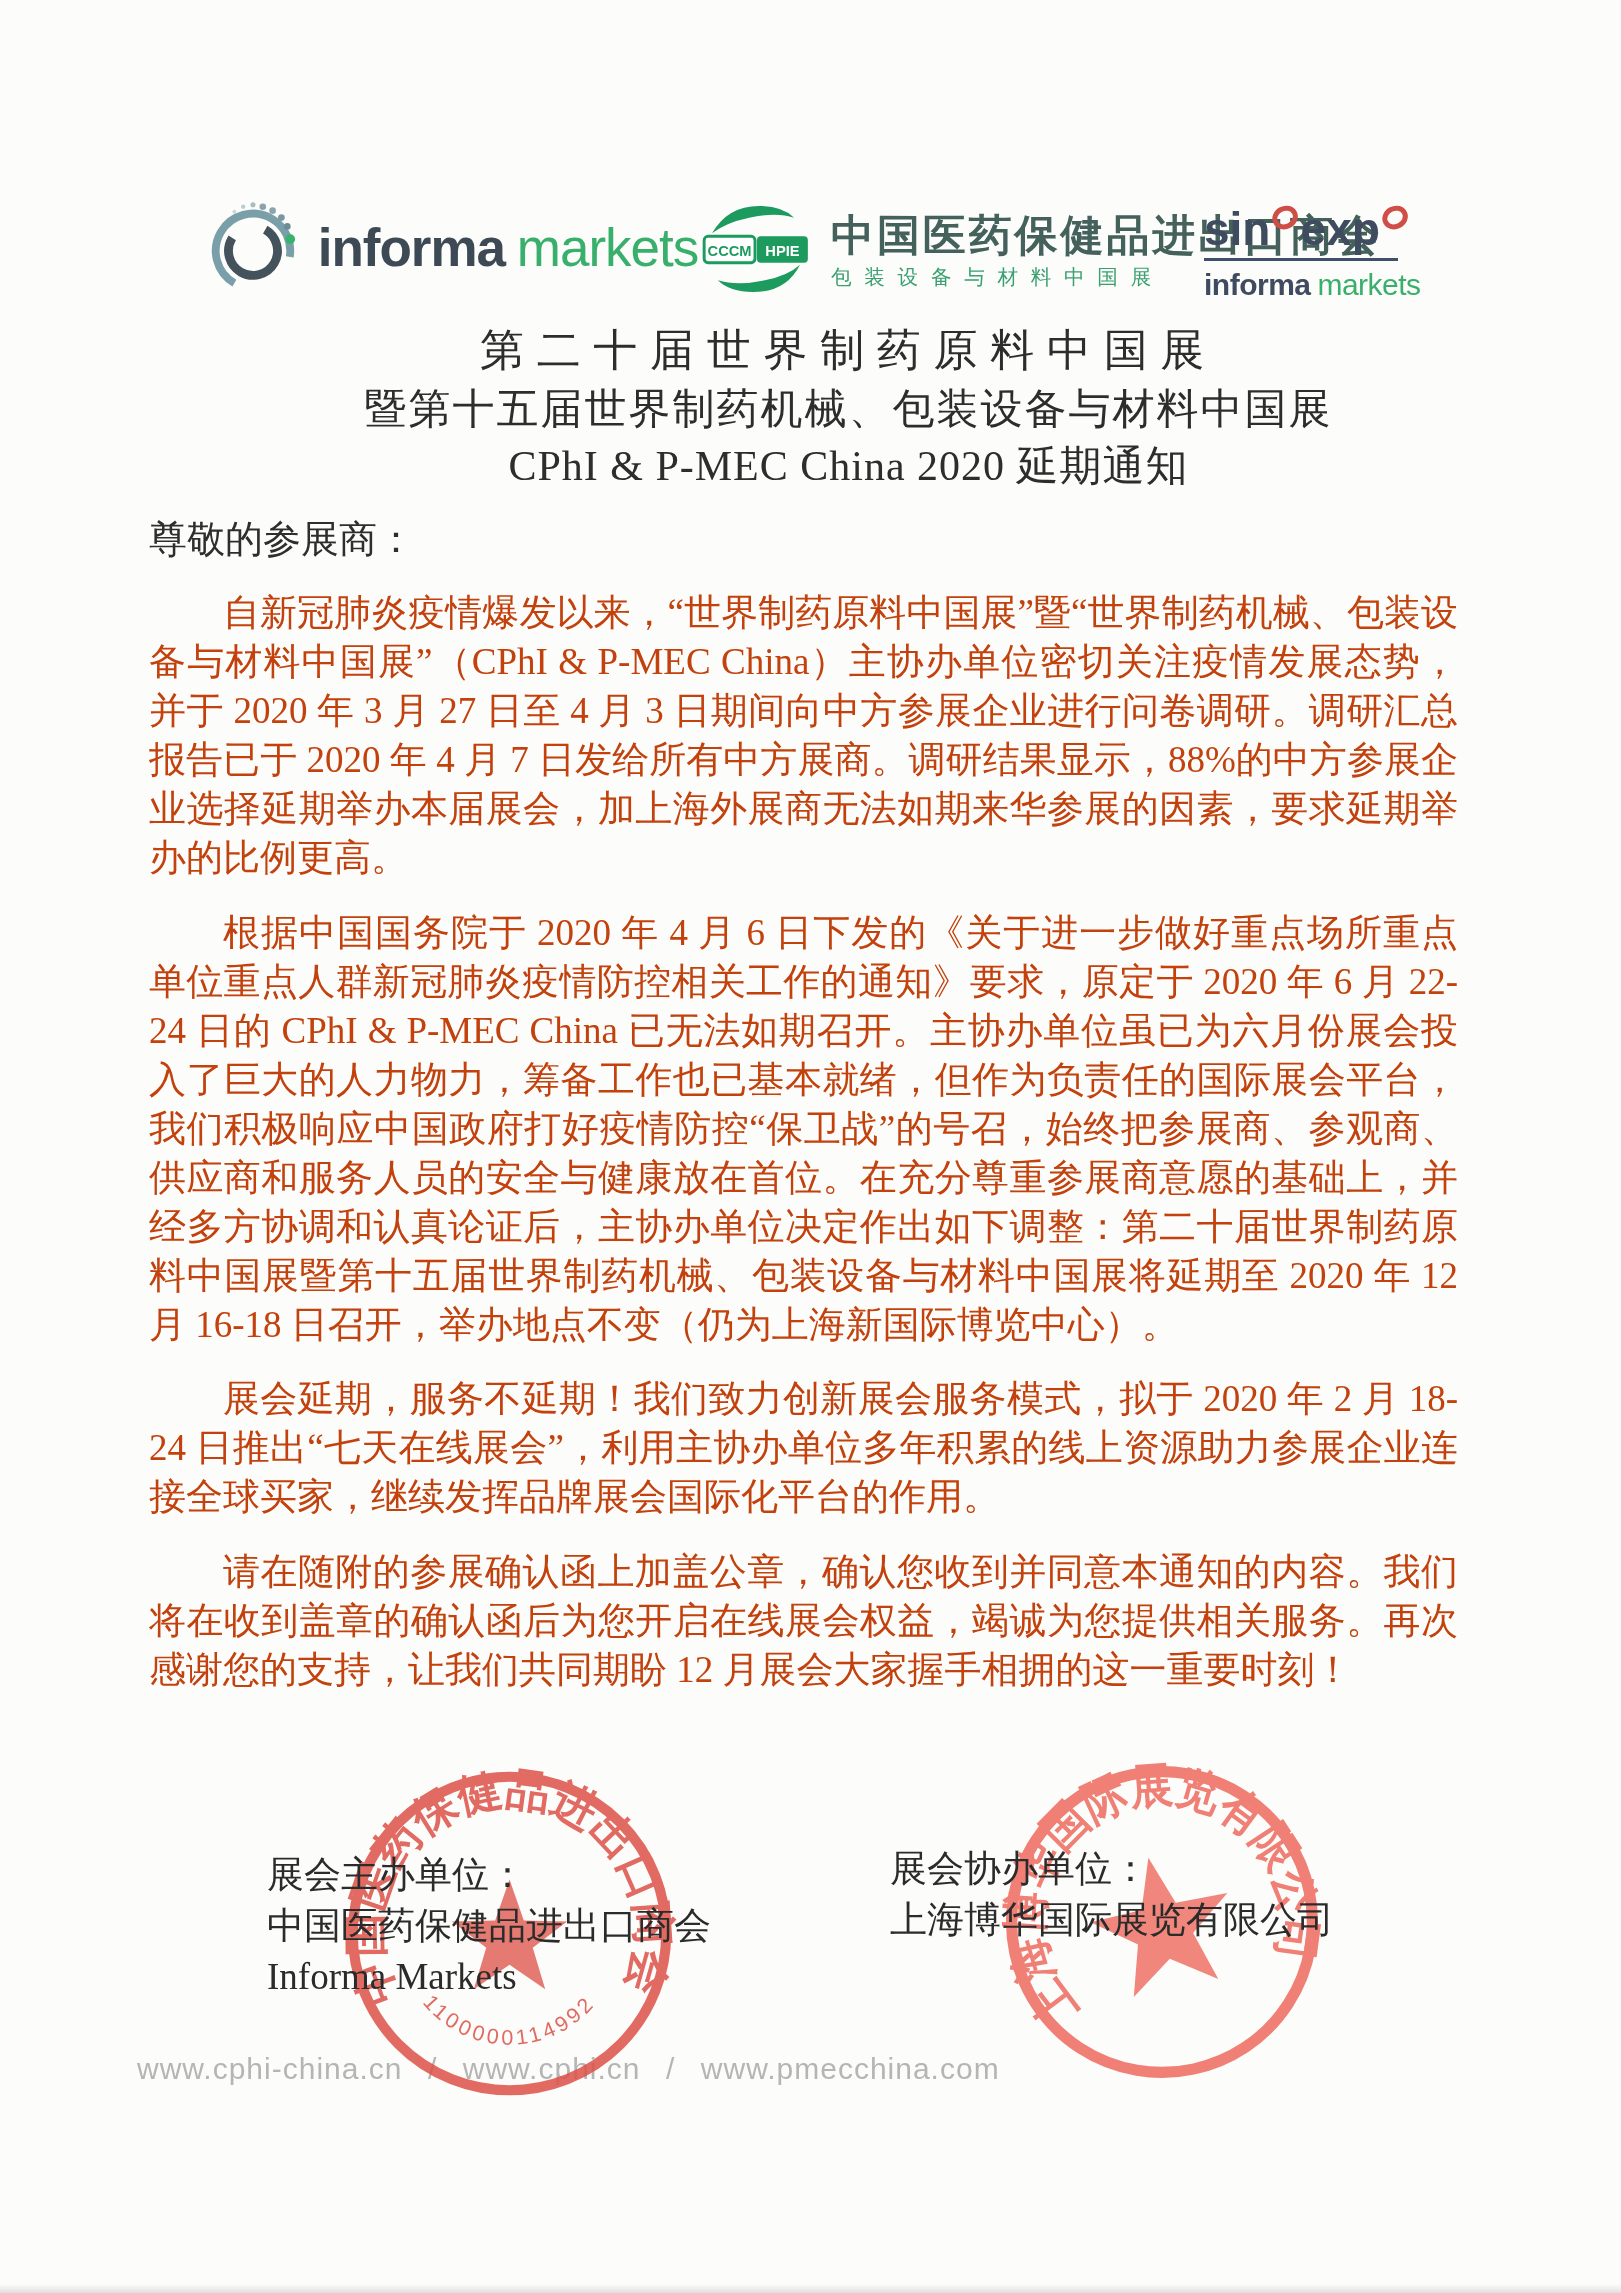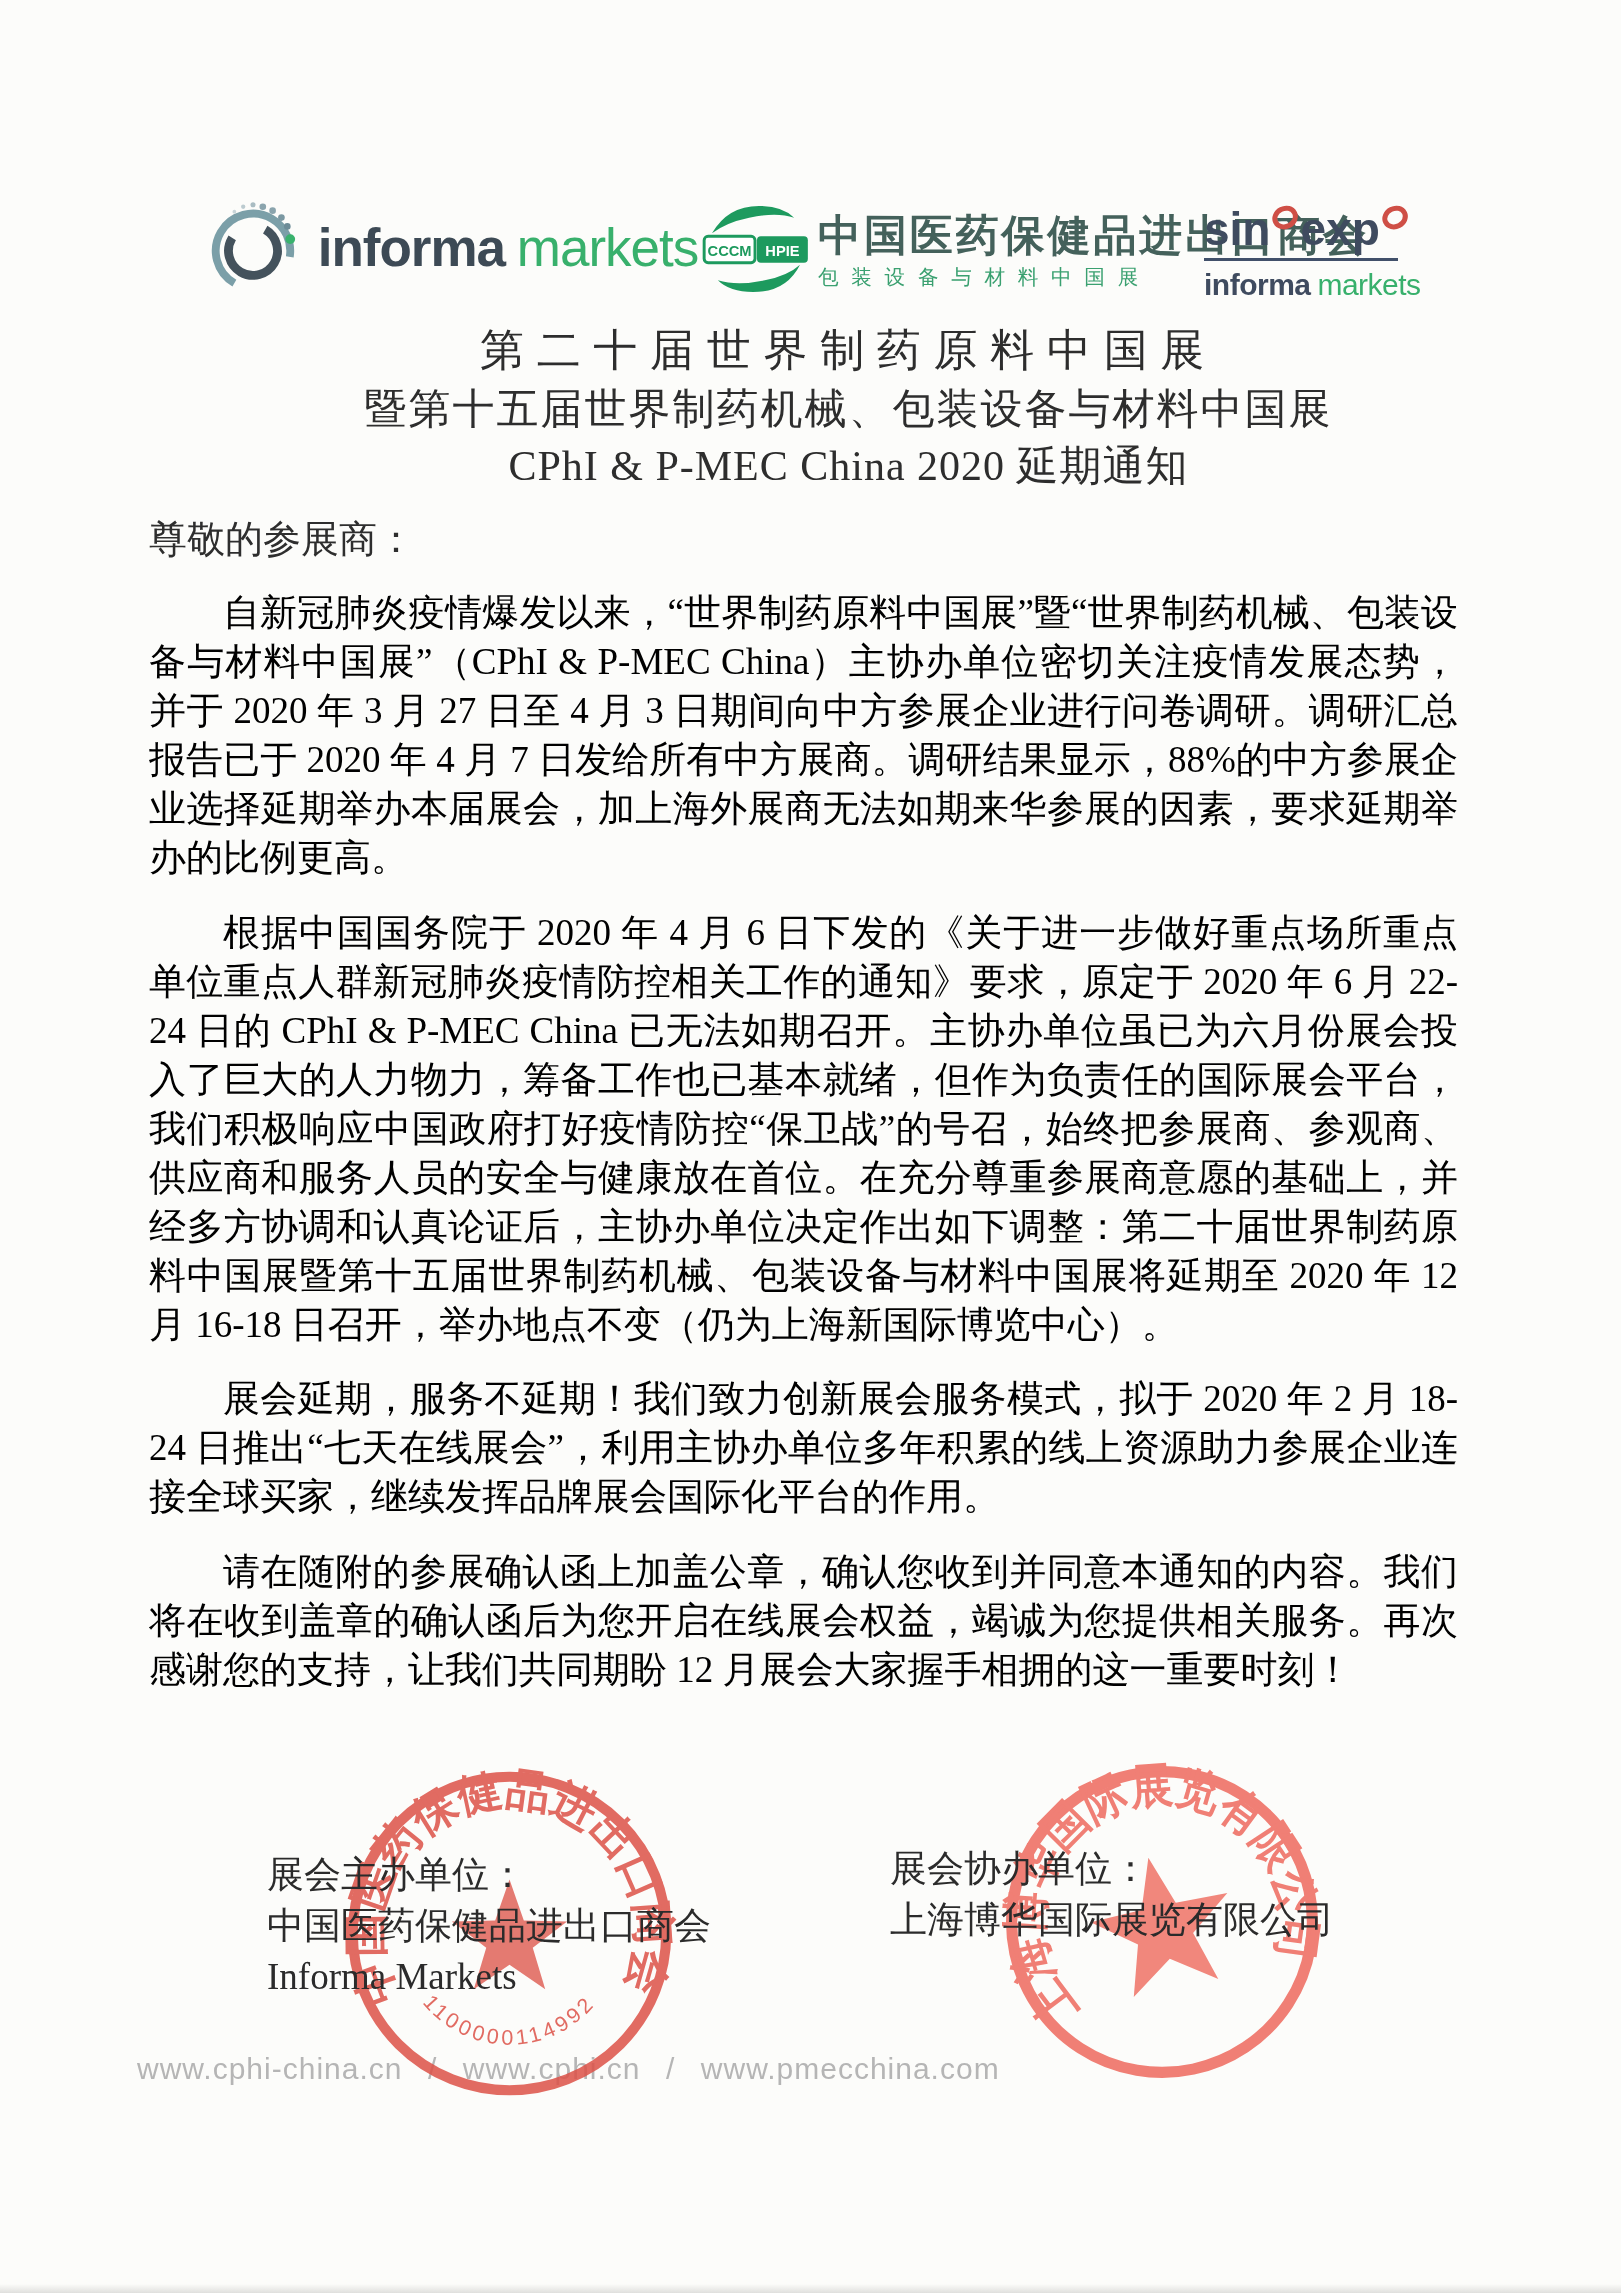--- a/index.html
+++ b/index.html
@@ -12,42 +12,42 @@
     font-family:"Liberation Serif","DejaVu Serif",serif;
     color:#333;
     padding-left:48px;
   }
   
   .logo-informa{position:absolute;left:204px;top:196px;display:flex;align-items:center;gap:15.7px;}
   .logo-informa .wordmark{font-family:"Liberation Sans","DejaVu Sans",sans-serif;font-size:53px;letter-spacing:-1px;display:flex;gap:11.8px;align-items:baseline;}
   .logo-informa .w-dark{color:#3d4a55;font-weight:bold;}
   .logo-informa .w-green{color:#38b06c;font-weight:500;}
 
-  .logo-cccm{position:absolute;left:698px;top:204px;display:flex;align-items:center;gap:4px;}
+  .logo-cccm{position:absolute;left:698px;top:204px;display:flex;align-items:center;gap:17px;}
   .logo-cccm .txt{display:flex;flex-direction:column;}
   .cccm-title{font-family:"Liberation Sans","DejaVu Sans",sans-serif;font-weight:bold;font-size:43px;color:#44615b;letter-spacing:2.9px;line-height:1;}
   .cccm-sub{font-family:"Liberation Sans","DejaVu Sans",sans-serif;font-size:20.6px;color:#3aa070;letter-spacing:12.7px;margin-top:9.8px;line-height:1;}
 
   .logo-sinoexpo{position:absolute;left:1204px;top:206px;width:206px;font-family:"Liberation Sans","DejaVu Sans",sans-serif;}
   .sino-word{display:flex;align-items:flex-start;font-size:46px;font-weight:bold;color:#3f4b5f;line-height:1;}
   .sino-oval{display:inline-block;width:23.5px;height:12.7px;border:5.9px solid #cf4f46;border-radius:50%;transform:rotate(-27deg);margin:0 2px 3.9px 2px;}
   .sino-rule{height:2.9px;background:#41506a;width:194px;margin:5.9px 0 6.9px 0;}
   .sino-sub{font-size:30px;letter-spacing:-0.5px;display:flex;gap:6.9px;align-items:baseline;}
   .sino-sub .w-dark{color:#3f4b5f;font-weight:bold;}
   .sino-sub .w-green{color:#38b06c;}
 
   
   .doc-title{position:absolute;left:14px;top:329px;width:100%;text-align:center;color:#2d2d2d;}
   .doc-title .t1{font-size:44px;letter-spacing:12.7px;line-height:1;}
   .doc-title .t2{font-size:42px;letter-spacing:2px;line-height:1;margin-top:14.7px;}
   .doc-title .t3{font-size:42px;letter-spacing:1px;line-height:1;margin-top:15.7px;}
 
   
   .salutation{position:absolute;left:149px;top:514px;font-size:38px;color:#2e2e2e;}
-  .body-text{position:absolute;left:149px;top:588px;width:1309px;font-size:37px;line-height:49px;text-align:justify;color:#000000;}
+  .body-text{position:absolute;left:149px;top:588px;width:1309px;font-size:37px;line-height:49px;text-align:justify;color:#c2410c;}
   .body-text p{margin:0 0 25.5px 0;text-indent:2em;}
 
   
   .sig{position:absolute;font-size:37px;line-height:51px;color:#2b2b2b;z-index:3;}
   .sig-host{left:267px;top:1849px;}
   .sig-co{left:890px;top:1843px;}
   .sig div{white-space:nowrap;}
 
   
   .stamp{position:absolute;z-index:2;opacity:0.85;}

